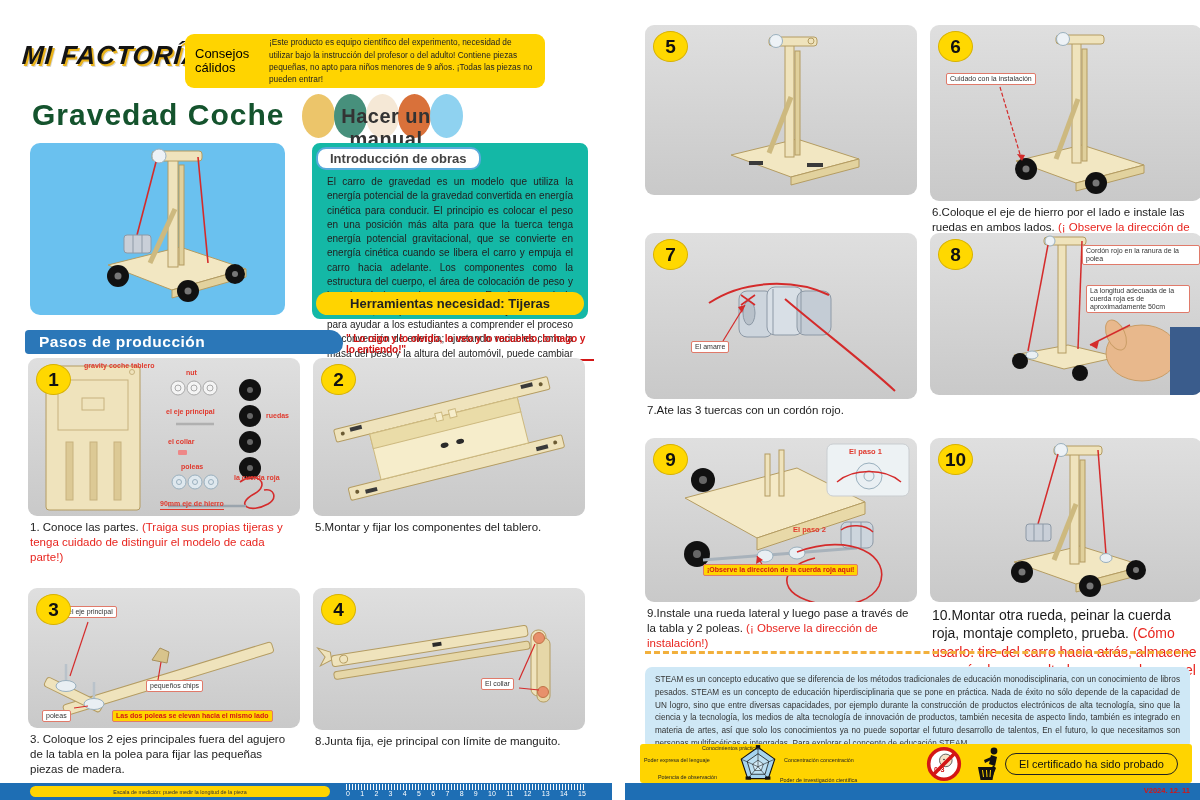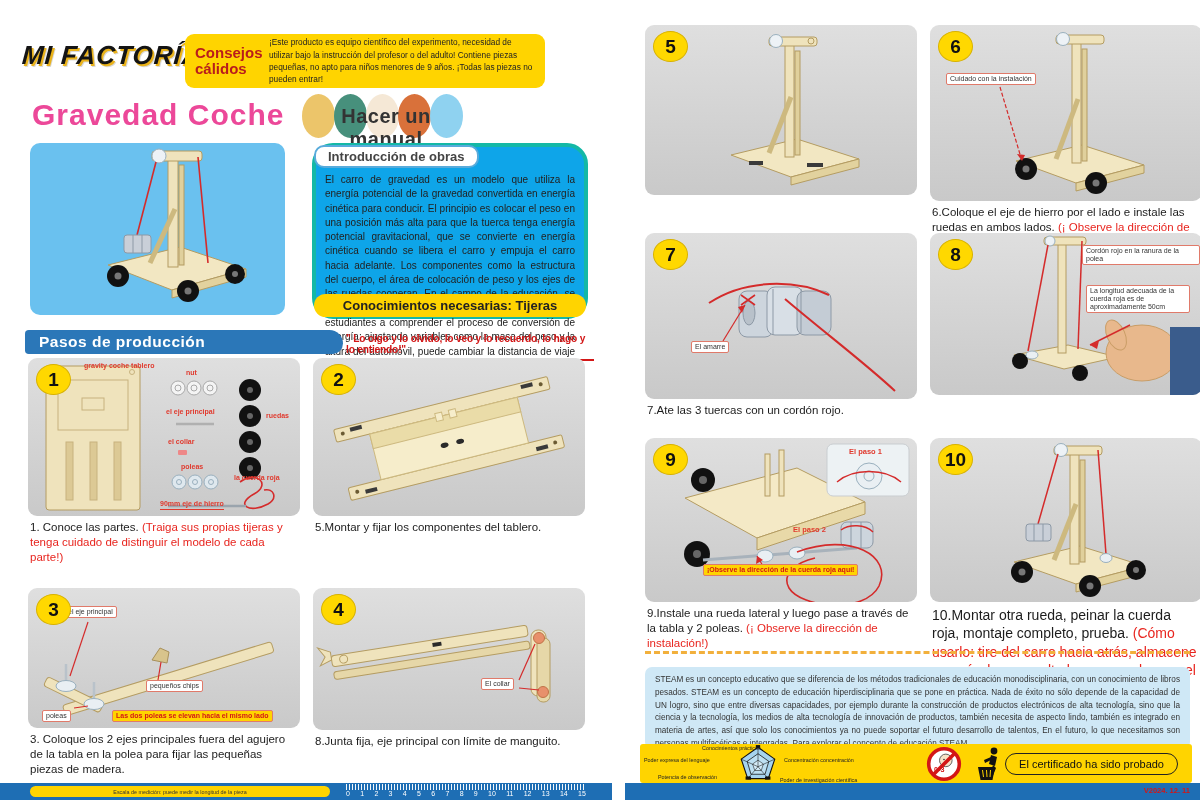--- a/index.html
+++ b/index.html
@@ -10,36 +10,36 @@
   .page{position:absolute;top:0;height:800px;background:#fff}
   #page-left{left:0;width:612px}
   #page-right{left:620px;width:580px}
 
   
   .logo{position:absolute;left:22px;top:40px;font-size:26px;font-weight:bold;font-style:italic;
         color:#141414;letter-spacing:1px;transform:skewX(-4deg);
         text-shadow:2px 2px 0 #eab31b, 3px 3px 0 rgba(0,0,0,.15)}
   .tips{position:absolute;left:185px;top:34px;width:360px;height:54px;background:#FFD400;
         border-radius:9px;display:flex;align-items:center;padding:0 10px;box-sizing:border-box;gap:8px}
-  .tips .lblc{font-size:15px;font-weight:bold;color:#b91c1c;width:66px;line-height:1.1;flex:none}
+  .tips .lblc{font-size:13px;font-weight:normal;color:#000000;width:66px;line-height:1.1;flex:none}
   .tips .txt{font-size:8.3px;color:#222;line-height:1.5}
-  .doc-title{position:absolute;left:32px;top:98px;font-size:30px;font-weight:bold;color:#ec4899;letter-spacing:1px}
+  .doc-title{position:absolute;left:32px;top:98px;font-size:30px;font-weight:bold;color:#14532d;letter-spacing:1px}
   .manual-badge{position:absolute;left:302px;top:92px;width:168px;height:50px}
   .manual-badge i{position:absolute;top:2px;width:33px;height:44px;border-radius:50%}
   .manual-badge .c1{left:0;background:#ECC56A}
   .manual-badge .c2{left:32px;background:#47907C}
   .manual-badge .c3{left:64px;background:#F5E8D6}
   .manual-badge .c4{left:96px;background:#D9713A}
   .manual-badge .c5{left:128px;background:#8FD2F0}
   .manual-badge b{position:absolute;left:2px;top:13px;width:164px;text-align:center;
                   font-size:20px;font-weight:bold;color:#333;letter-spacing:.5px}
 
   
   .hero{position:absolute;left:30px;top:143px;width:255px;height:172px;background:#6AC1EF;border-radius:10px;overflow:hidden}
-  .intro{position:absolute;left:312px;top:143px;width:276px;height:176px;border:4px solid #14b8a6;border-radius:21px;box-sizing:border-box;background:#0ea5e9}
+  .intro{position:absolute;left:312px;top:143px;width:276px;height:176px;border:6px solid #14b8a6;border-radius:8px;box-sizing:border-box;background:#14b8a6}
   .intro .chip{position:absolute;left:-2px;top:-2px;background:#fff;border:2px solid #58ABDB;border-radius:10px;
                padding:2px 12px;font-size:13px;font-weight:bold;color:#444;white-space:nowrap}
   .intro .body{position:absolute;left:0;top:24px;padding:2px 9px;font-size:10px;line-height:1.43;
                text-align:justify;color:#222}
   .intro .tools{position:absolute;left:-2px;right:-2px;bottom:-2px;height:23px;background:#FFD400;border-radius:12px;
                 display:flex;align-items:center;justify-content:center;font-size:13px;font-weight:bold;color:#222}
 
   
   .banner{position:absolute;left:25px;top:330px;width:318px;height:24px;background:#2B77B8;color:#fff;
           font-size:15.5px;font-weight:bold;border-radius:5px 18px 14px 5px;display:flex;align-items:center;
@@ -129,21 +129,21 @@
       <ellipse cx="158" cy="148" rx="11" ry="11" fill="#111"></ellipse>
         <circle cx="158" cy="148" r="3.5" fill="#777"></circle>
       <ellipse cx="205" cy="131" rx="10" ry="10" fill="#111"></ellipse>
         <circle cx="205" cy="131" r="3" fill="#777"></circle>
     </svg>
   </div>
 
   <div class="intro">
     <span class="chip">Introducción de obras</span>
     <p class="body" style="margin:0">El carro de gravedad es un modelo que utiliza la energía potencial de la gravedad convertida en energía cinética para conducir. El principio es colocar el peso en una posición más alta para que la tuerca tenga energía potencial gravitacional, que se convierte en energía cinética cuando se libera el carro y empuja el carro hacia adelante. Los componentes como la estructura del cuerpo, el área de colocación de peso y los ejes de las ruedas cooperan. En el campo de la educación, se puede utilizar como ayuda didáctica para ayudar a los estudiantes a comprender el proceso de conversión de energía; ajustando variables como la masa del peso y la altura del automóvil, puede cambiar la distancia de viaje del automóvil.</p>
-    <div class="tools">Conocimientos necesarias: Tijeras</div>
+    <div class="tools">Herramientas necesidad: Tijeras</div>
   </div>
 
   <div class="banner">Pasos de producción</div>
   <div class="quote">" Lo oigo y lo olvido, lo veo y lo recuerdo, lo hago y lo entiendo!"</div>
 
   <div class="step" style="left:28px;top:358px">
     <div class="photo" style="height:158px">
       <span class="stepnum">1</span>
       <svg width="272" height="158" viewBox="0 0 272 158">
         <rect x="18" y="8" width="94" height="144" rx="3" fill="#EFE3BC" stroke="#B49C62"></rect>

